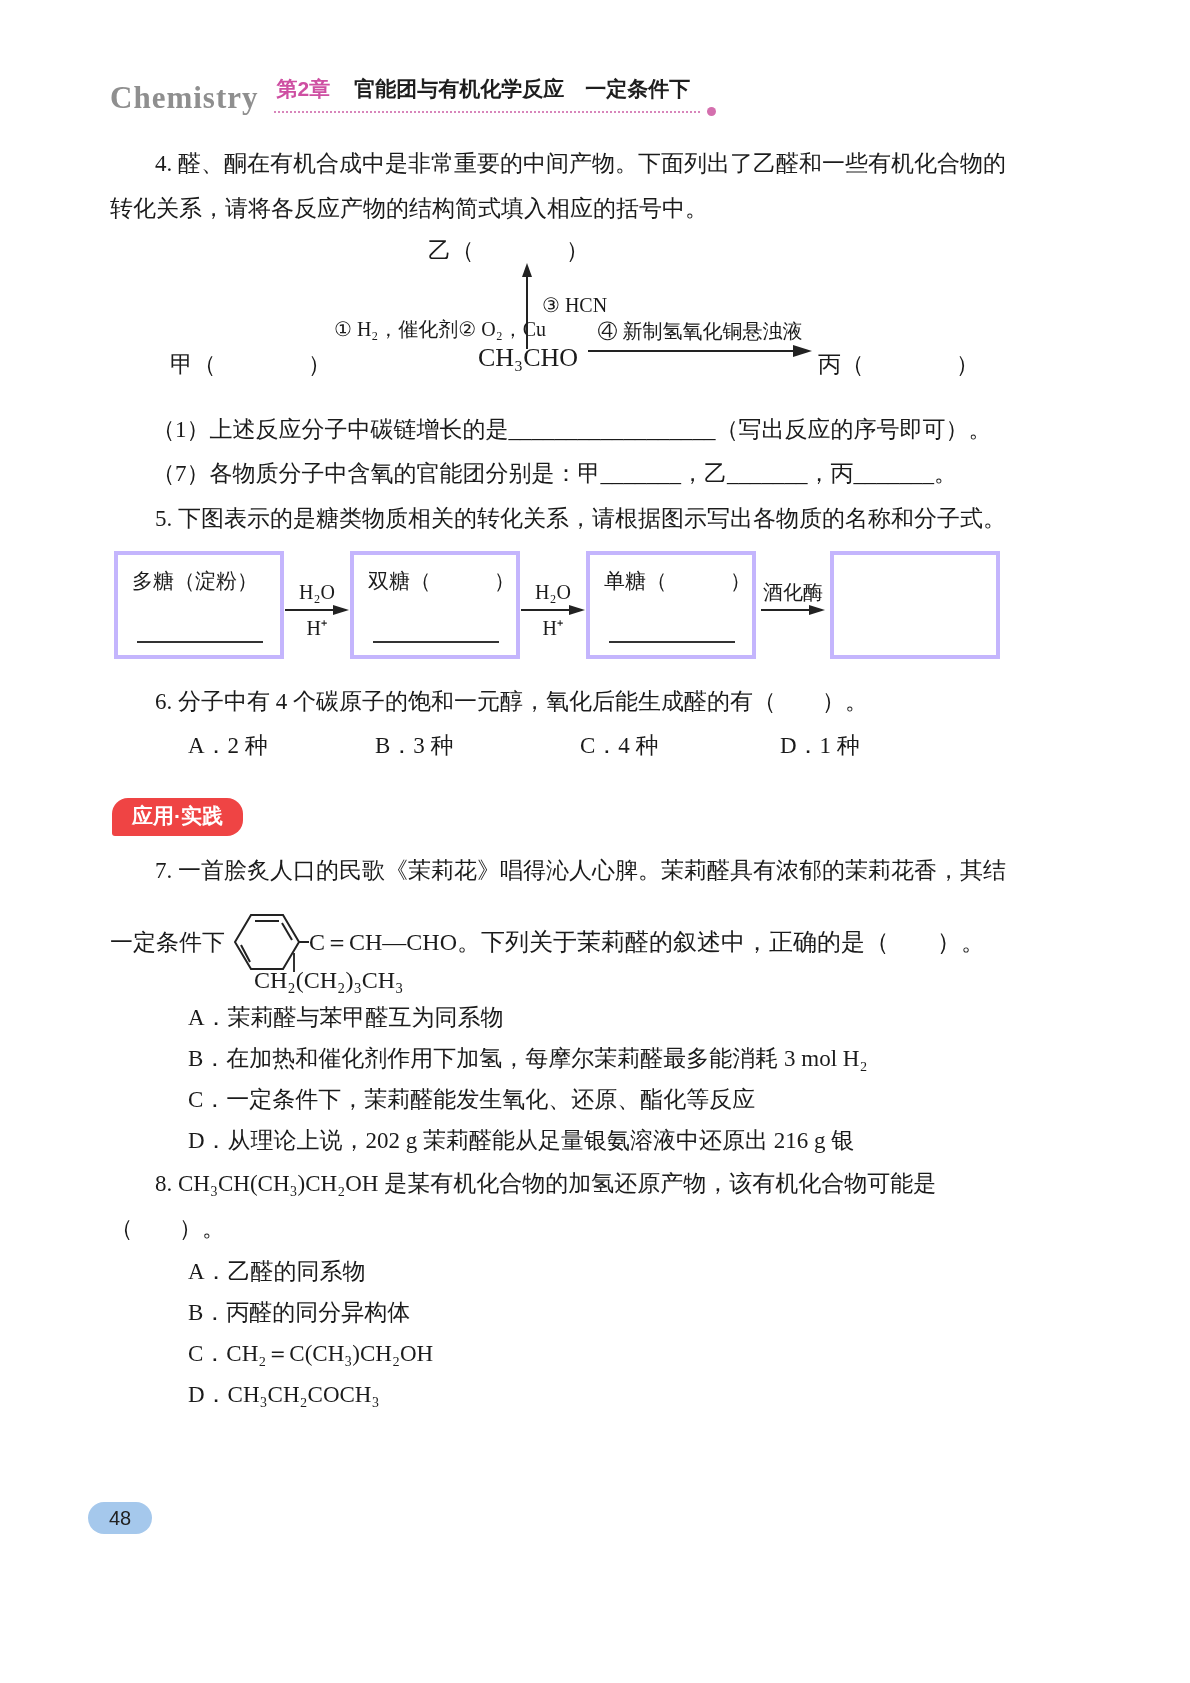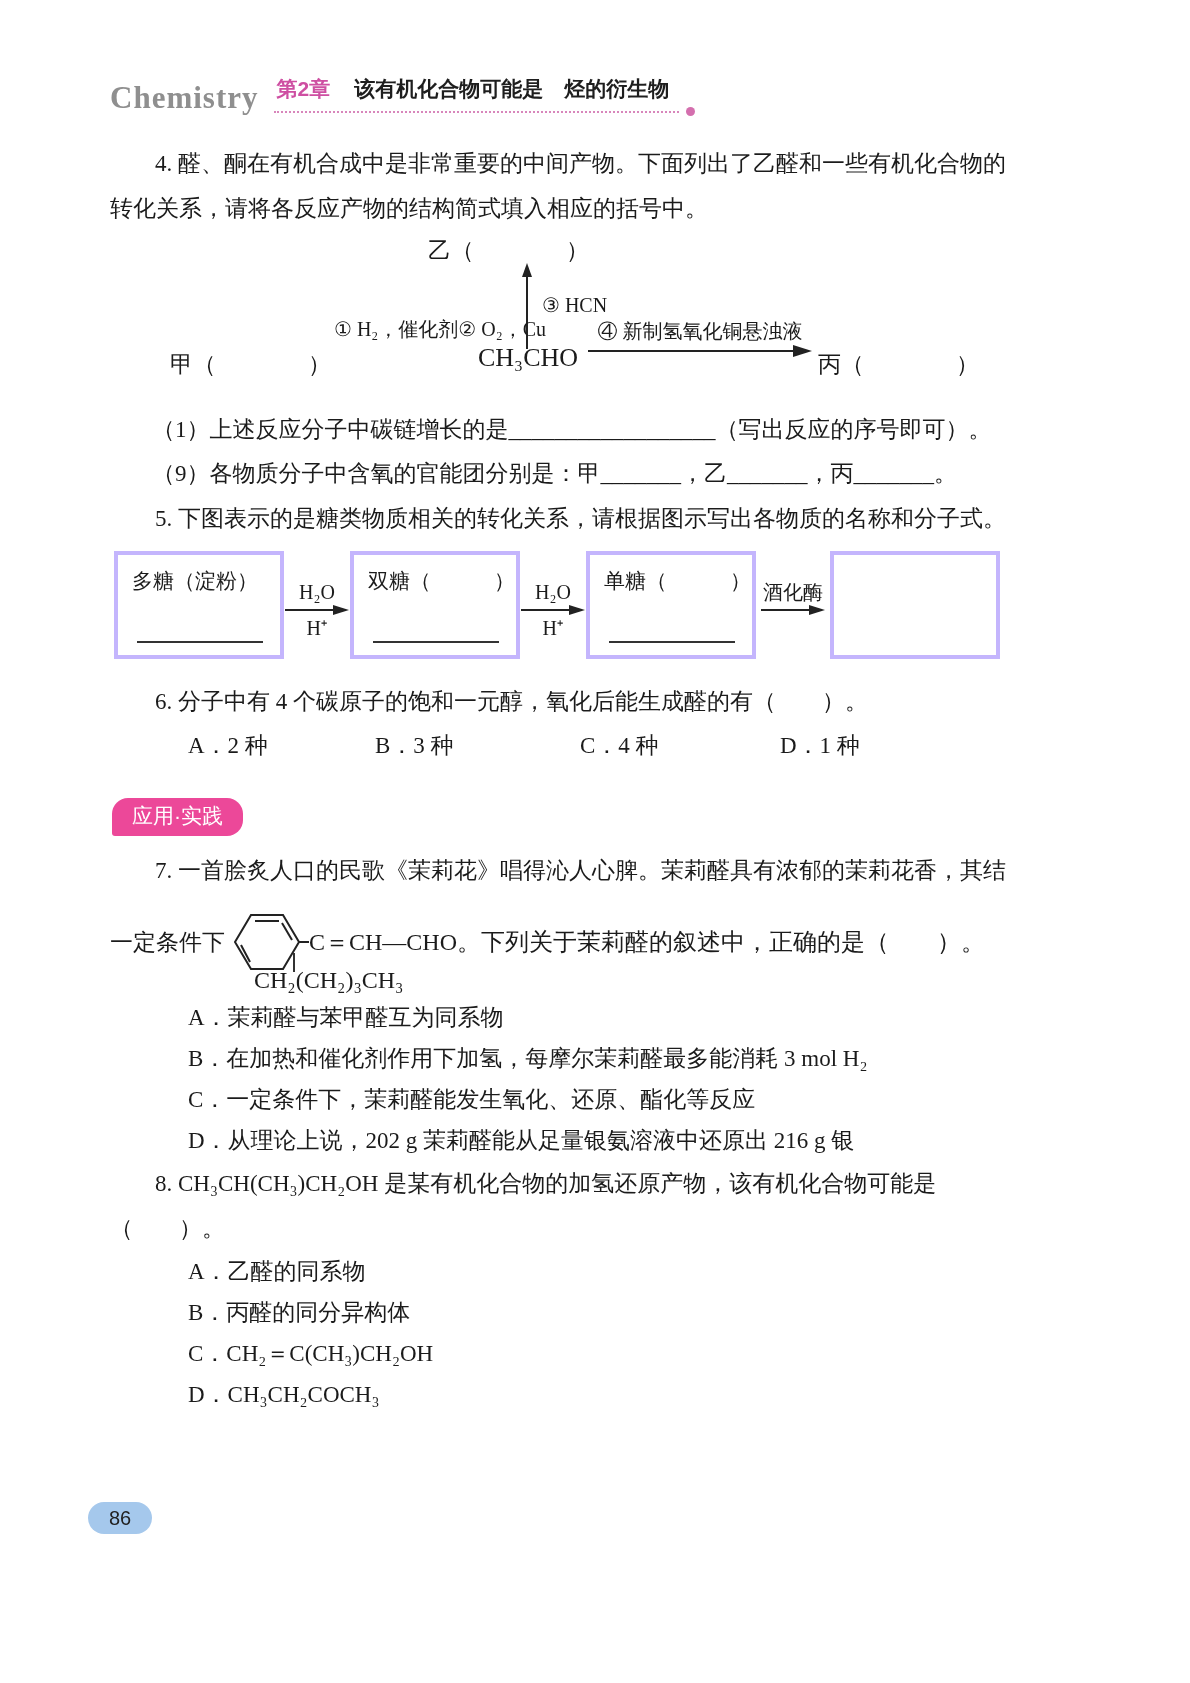--- a/index.html
+++ b/index.html
@@ -48,22 +48,22 @@
   .sarr-label{font-size:20px;line-height:24px;min-height:24px;white-space:pre;}
   .sarr-wide{width:74px;}
 
   
   .optrow{display:flex;padding-left:78px;font-size:23px;line-height:44px;white-space:pre;}
   .optrow span:nth-child(1){width:187px;}
   .optrow span:nth-child(2){width:205px;}
   .optrow span:nth-child(3){width:200px;}
 
   
-  .badge{display:inline-block;background:#ec4899;color:#ffffff;font-family:"Liberation Sans",sans-serif;
-    font-weight:normal;font-size:21px;padding:4px 20px 6px 20px;border-radius:16px 16px 16px 3px;margin:30px 16px 12px 2px;white-space:pre;}
+  .badge{display:inline-block;background:#ef4444;color:#ffffff;font-family:"Liberation Sans",sans-serif;
+    font-weight:bold;font-size:21px;padding:4px 20px 6px 20px;border-radius:16px 16px 16px 3px;margin:30px 16px 12px 2px;white-space:pre;}
 
   
   .formula{position:relative;height:98px;display:flex;align-items:center;margin:0 0 6px 0;}
   .f-prefix{font-size:23px;white-space:pre;}
   .f-ring{margin-left:8px;flex:0 0 auto;}
   .f-main{font-size:24px;white-space:pre;}
   .sc-line{position:absolute;left:183px;top:60px;width:2px;height:19px;background:#333;}
   .sc-text{position:absolute;left:144px;top:74px;font-size:24px;white-space:pre;}
 
   
@@ -72,21 +72,21 @@
 </style>
 </head>
 <body>
 
 <div class="page">
 
   <div class="header">
     <div class="logo">Chemistry</div>
     <div class="chapter">
       <span class="chapter-badge">第2章</span>
-      <span class="chapter-title">该有机化合物可能是　烃的衍生物</span>
+      <span class="chapter-title">官能团与有机化学反应　一定条件下</span>
     </div>
   </div>
 
   <div class="para indent">4. 醛、酮在有机合成中是非常重要的中间产物。下面列出了乙醛和一些有机化合物的</div>
   <div class="para">转化关系，请将各反应产物的结构简式填入相应的括号中。</div>
 
   <div class="rxn">
     <div class="abs r-yi">乙（　　　　）</div>
     <svg class="abs r-uparrow" width="14" height="86" viewBox="0 0 14 86">
       <line x1="7" y1="86" x2="7" y2="12"></line>
@@ -109,21 +109,21 @@
       <div class="r-cond">④ 新制氢氧化铜悬浊液</div>
       <svg width="224" height="16" viewBox="0 0 224 16">
         <line x1="0" y1="8" x2="208" y2="8"></line>
           <polygon points="224,8 205,2 205,14"></polygon>
       </svg>
     </div>
     <div class="abs r-bing">丙（　　　　）</div>
   </div>
 
   <div class="subq">（1）上述反应分子中碳链增长的是__________________（写出反应的序号即可）。</div>
-  <div class="subq">（9）各物质分子中含氧的官能团分别是：甲_______，乙_______，丙_______。</div>
+  <div class="subq">（7）各物质分子中含氧的官能团分别是：甲_______，乙_______，丙_______。</div>
 
   <div class="para indent">5. 下图表示的是糖类物质相关的转化关系，请根据图示写出各物质的名称和分子式。</div>
 
   <div class="sugar">
     <div class="sbox">
       <div class="sbox-title">多糖（淀粉）</div>
       <div class="sbox-blank"></div>
     </div>
     <div class="sarr">
       <div class="sarr-label">H₂O</div>
@@ -195,13 +195,13 @@
 
   <div class="para indent">8. CH₃CH(CH₃)CH₂OH 是某有机化合物的加氢还原产物，该有机化合物可能是</div>
   <div class="para">（　　）。</div>
   <div class="opt">A．乙醛的同系物</div>
   <div class="opt">B．丙醛的同分异构体</div>
   <div class="opt">C．CH₂＝C(CH₃)CH₂OH</div>
   <div class="opt">D．CH₃CH₂COCH₃</div>
 
 </div>
 
-<div class="pagenum">86</div>
+<div class="pagenum">48</div>
 
 </body></html>

